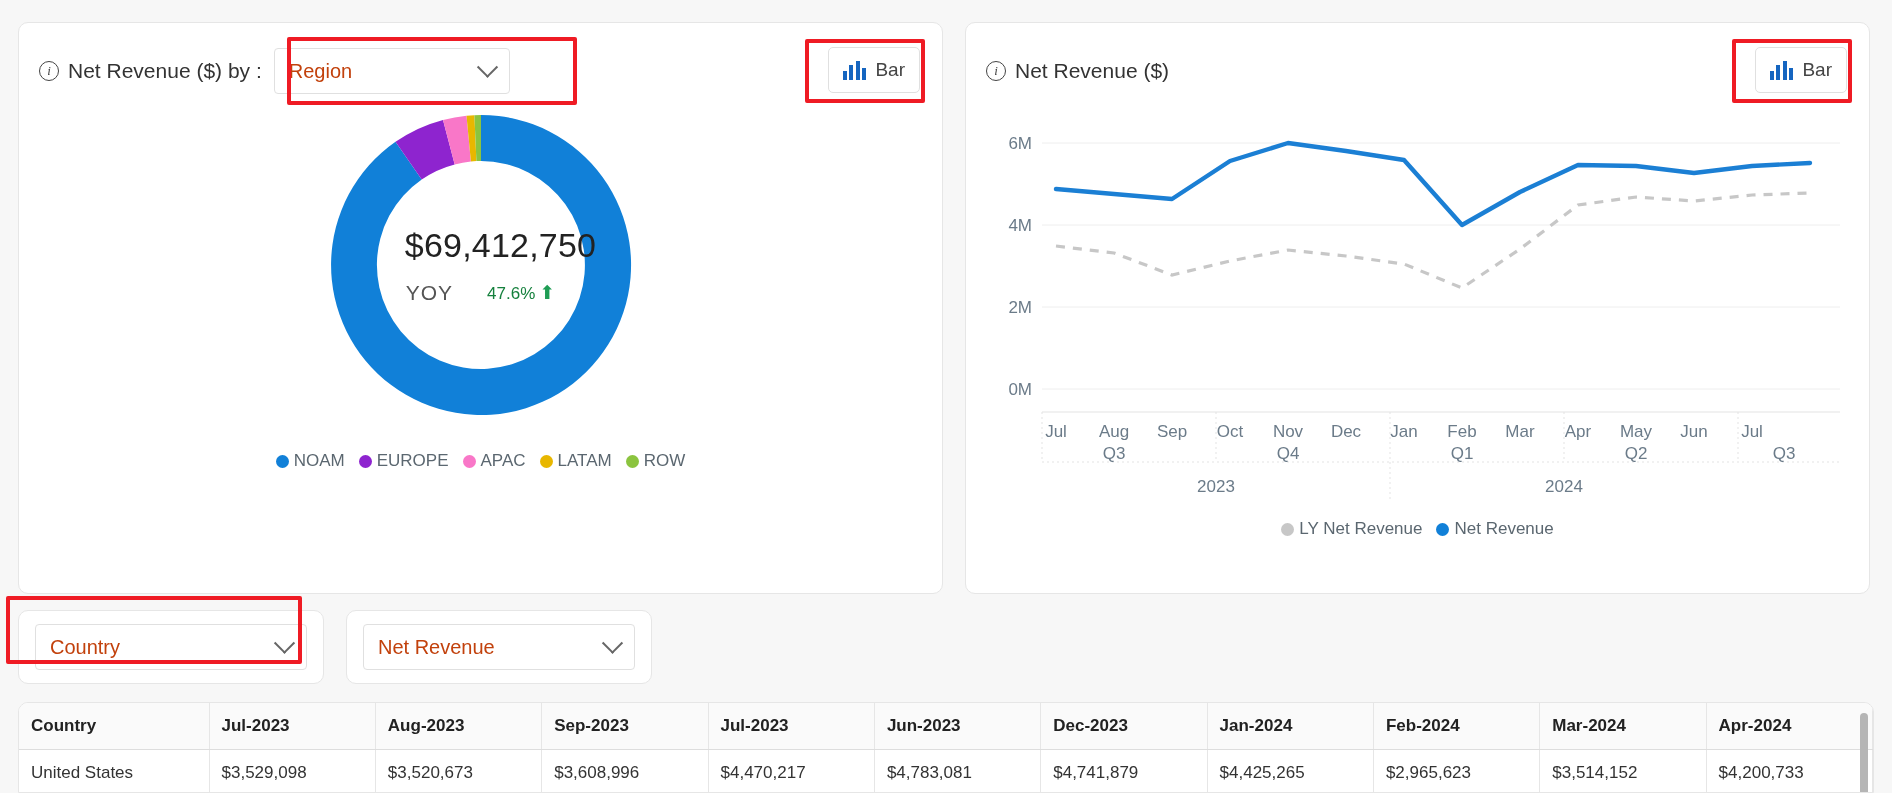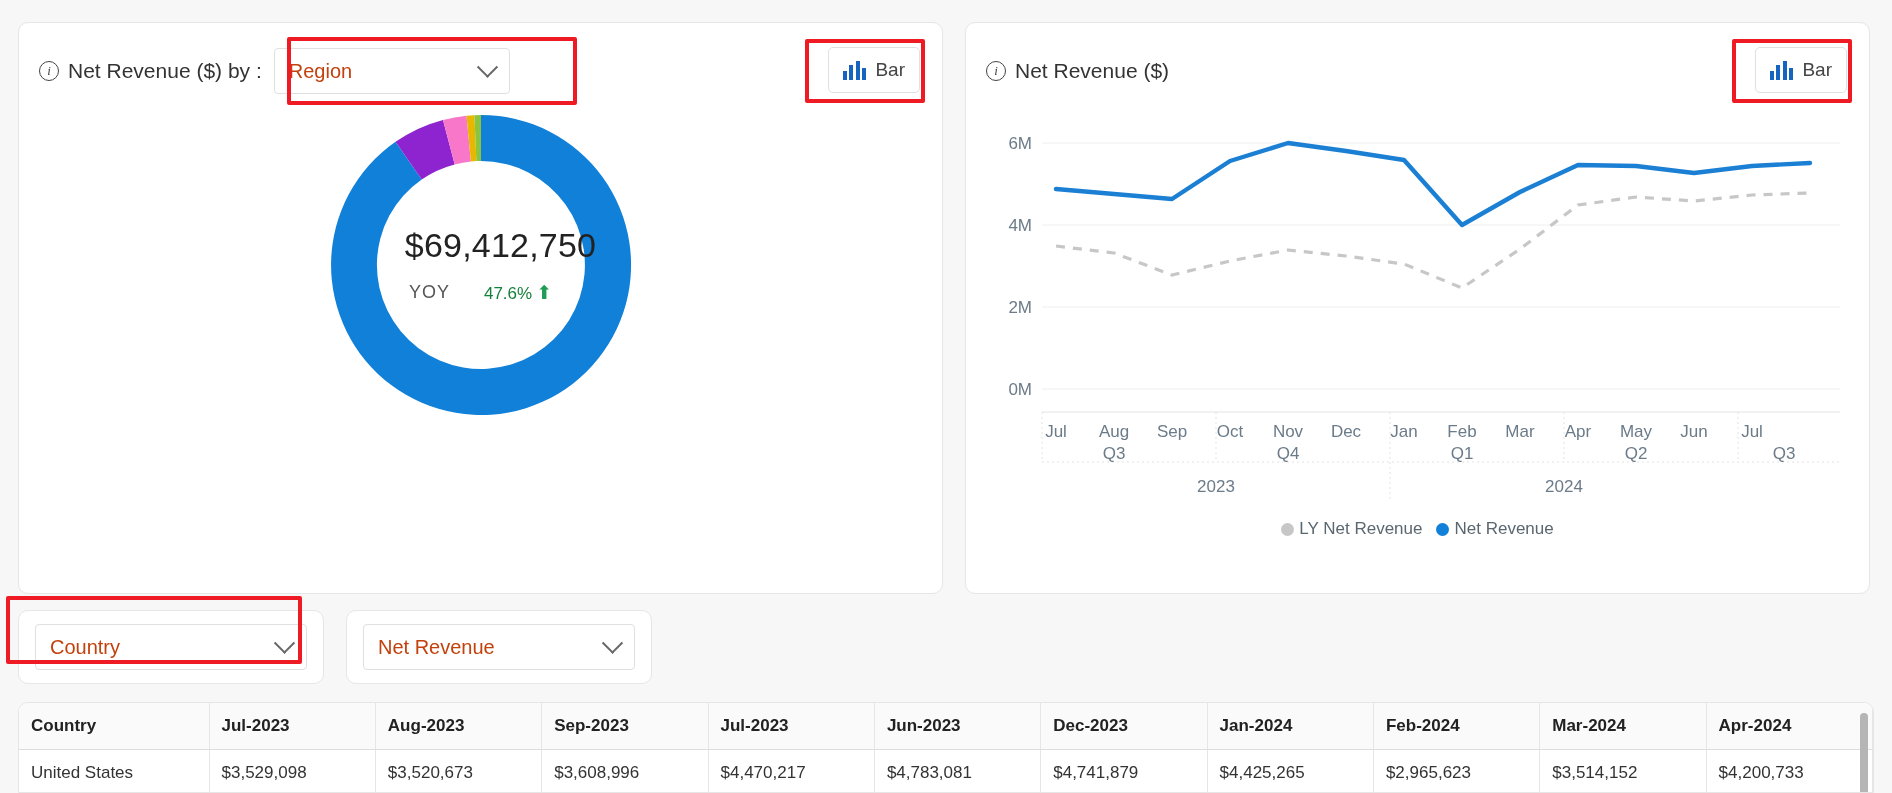--- a/index.html
+++ b/index.html
@@ -74,21 +74,21 @@
   
   .donut-wrap { display: flex; flex-direction: column; align-items: center; }
   .donut-area { position: relative; width: 320px; height: 320px; margin-top: 4px; }
   .donut-center {
     position: absolute; inset: 0;
     display: flex; flex-direction: column;
     align-items: center; justify-content: center;
   }
   .donut-total { font-size: 34px; color: #222; letter-spacing: .2px; margin-left: 40px; }
   .yoy-row { display: flex; align-items: center; gap: 34px; margin-top: 16px; }
-  .yoy-label { font-size: 18px; color: #555; letter-spacing: 1px; text-align: center; }
+  .yoy-label { font-size: 21px; color: #555; letter-spacing: 1px; text-align: center; }
   .yoy-val { font-size: 17px; color: #15803d; }
   .yoy-arrow { color: #1f9d55; font-size: 19px; margin-left: 4px; }
 
   .legend { display: flex; align-items: center; justify-content: center;
             gap: 14px; margin-top: 26px; flex-wrap: wrap; }
   .legend-item { display: flex; align-items: center; gap: 5px;
                  font-size: 17px; color: #5b6770; }
   .dot { width: 13px; height: 13px; border-radius: 50%; flex: 0 0 auto; }
 
   
@@ -168,20 +168,42 @@
           </svg>
           <div class="donut-center">
             <div class="donut-total">$69,412,750</div>
             <div class="yoy-row">
               <span class="yoy-label">YOY</span>
               <span><span class="yoy-val">47.6%</span><span class="yoy-arrow">⬆</span></span>
             </div>
           </div>
         </div>
 
+        <div class="legend">
+          <span class="legend-item">
+            <span class="dot" style="background:#1180d8"></span>
+            <span>NOAM</span>
+          </span>
+          <span class="legend-item">
+            <span class="dot" style="background:#8e24cf"></span>
+            <span>EUROPE</span>
+          </span>
+          <span class="legend-item">
+            <span class="dot" style="background:#f977c8"></span>
+            <span>APAC</span>
+          </span>
+          <span class="legend-item">
+            <span class="dot" style="background:#e8b700"></span>
+            <span>LATAM</span>
+          </span>
+          <span class="legend-item">
+            <span class="dot" style="background:#8bc43f"></span>
+            <span>ROW</span>
+          </span>
+        </div>
       </div>
 
       <div class="annot" style="left:268px; top:14px; width:290px; height:68px;"></div>
       <div class="annot" style="left:786px; top:16px; width:120px; height:64px;"></div>
     </div>
 
     <div class="card card-right">
       <div class="card-header">
         <span class="info-icon">i</span>
         <span class="card-title">Net Revenue ($)</span>

